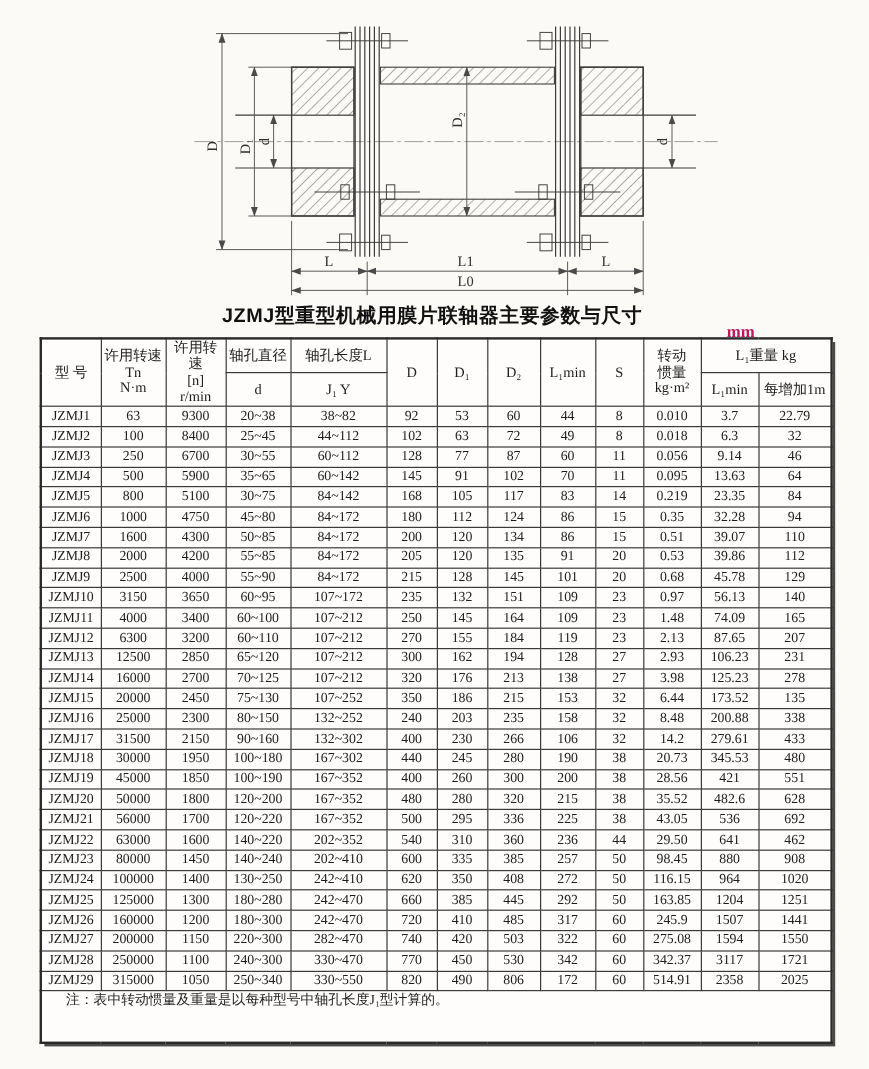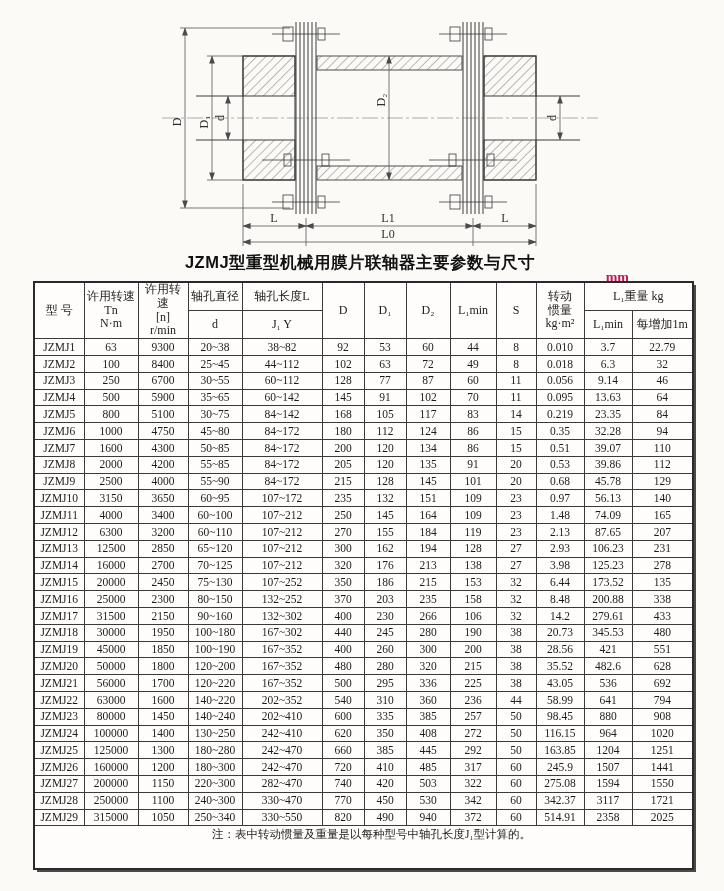--- a/index.html
+++ b/index.html
@@ -46,21 +46,21 @@
     padding:0 1px;
     overflow:hidden;
   }
   table.spec th {
     font-weight:normal; font-size:12px; line-height:1.15;
     white-space:pre-line;
   }
   table.spec td { font-size:11.5px; height:15.8px; line-height:1.1; }
   table.spec td:first-child { font-size:11.5px; }
   table.spec tfoot td {
-    text-align:center; font-size:12px; height:30px;
+    text-align:left; font-size:12px; height:30px;
     padding:2px 4px 10px 20px; vertical-align:top;
     border:none;
   }
 </style>
 </head>
 <body>
 
 <div class="page">
 
   <div class="drawing-wrap">
@@ -445,21 +445,21 @@
             <td>6.44</td>
             <td>173.52</td>
             <td>135</td>
           </tr>
           <tr>
             <td>JZMJ16</td>
             <td>25000</td>
             <td>2300</td>
             <td>80~150</td>
             <td>132~252</td>
-            <td>370</td>
+            <td>240</td>
             <td>203</td>
             <td>235</td>
             <td>158</td>
             <td>32</td>
             <td>8.48</td>
             <td>200.88</td>
             <td>338</td>
           </tr>
           <tr>
             <td>JZMJ17</td>
@@ -540,23 +540,23 @@
             <td>JZMJ22</td>
             <td>63000</td>
             <td>1600</td>
             <td>140~220</td>
             <td>202~352</td>
             <td>540</td>
             <td>310</td>
             <td>360</td>
             <td>236</td>
             <td>44</td>
-            <td>58.99</td>
+            <td>29.50</td>
             <td>641</td>
-            <td>794</td>
+            <td>462</td>
           </tr>
           <tr>
             <td>JZMJ23</td>
             <td>80000</td>
             <td>1450</td>
             <td>140~240</td>
             <td>202~410</td>
             <td>600</td>
             <td>335</td>
             <td>385</td>
@@ -642,22 +642,22 @@
             <td>1721</td>
           </tr>
           <tr>
             <td>JZMJ29</td>
             <td>315000</td>
             <td>1050</td>
             <td>250~340</td>
             <td>330~550</td>
             <td>820</td>
             <td>490</td>
-            <td>940</td>
-            <td>372</td>
+            <td>806</td>
+            <td>172</td>
             <td>60</td>
             <td>514.91</td>
             <td>2358</td>
             <td>2025</td>
           </tr>
         </tbody>
       <tfoot>
         <tr>
           <td colspan="13">注：表中转动惯量及重量是以每种型号中轴孔长度J₁型计算的。</td>
         </tr>

